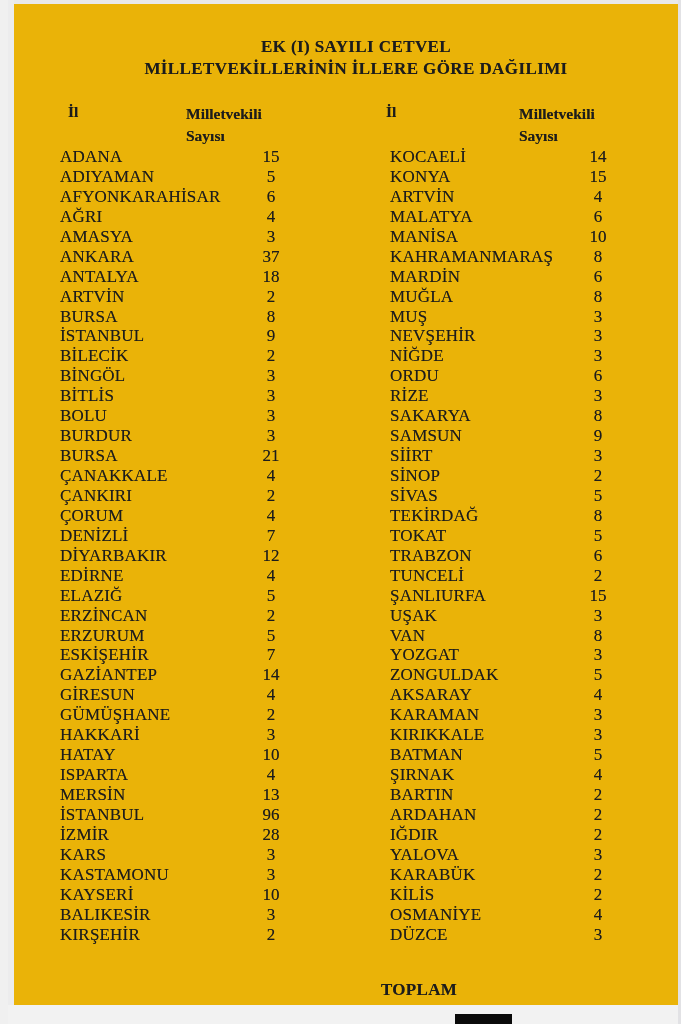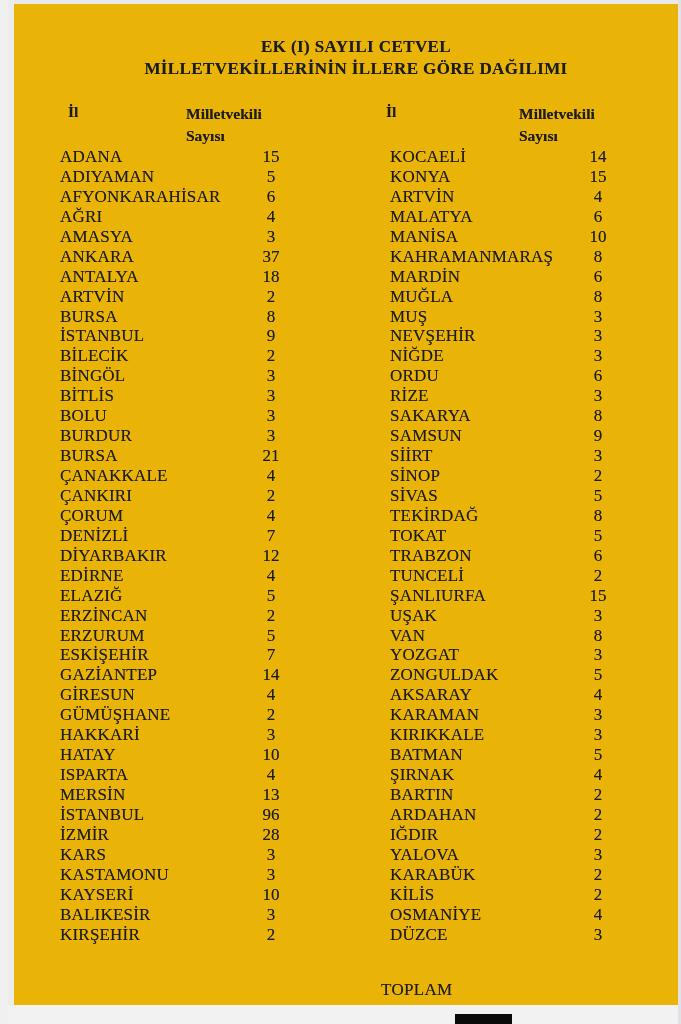--- a/index.html
+++ b/index.html
@@ -40,21 +40,21 @@
   .rows-left  { left: 52px; }
   .rows-right { left: 382px; }
   .row { position: relative; height: 19.95px; line-height: 19.95px; font-size: 17px; }
   .row .il   { letter-spacing: 0.2px; white-space: nowrap; }
   .row .sayi { position: absolute; top: 0; width: 60px; text-align: center; }
   .rows-left  .sayi { left: 181px; }
   .rows-right .sayi { left: 178px; }
 
   .total-label {
     position: absolute; left: 373px; top: 980px;
-    font-weight: normal; font-size: 17px; letter-spacing: 0.3px; text-align: center;
+    font-weight: bold; font-size: 17px; letter-spacing: 0.3px; text-align: center;
   }
   .total-value {
     position: absolute; left: 551px; top: 1028px; width: 60px;
     text-align: center; font-weight: bold; font-size: 17px;
   }
 
   
   .canvas, .canvas * { -webkit-font-smoothing: antialiased; }
   .title-block, .hdr, .row, .total-label, .total-value {
     text-shadow: 0 0 0.5px rgba(30,30,30,0.55);

